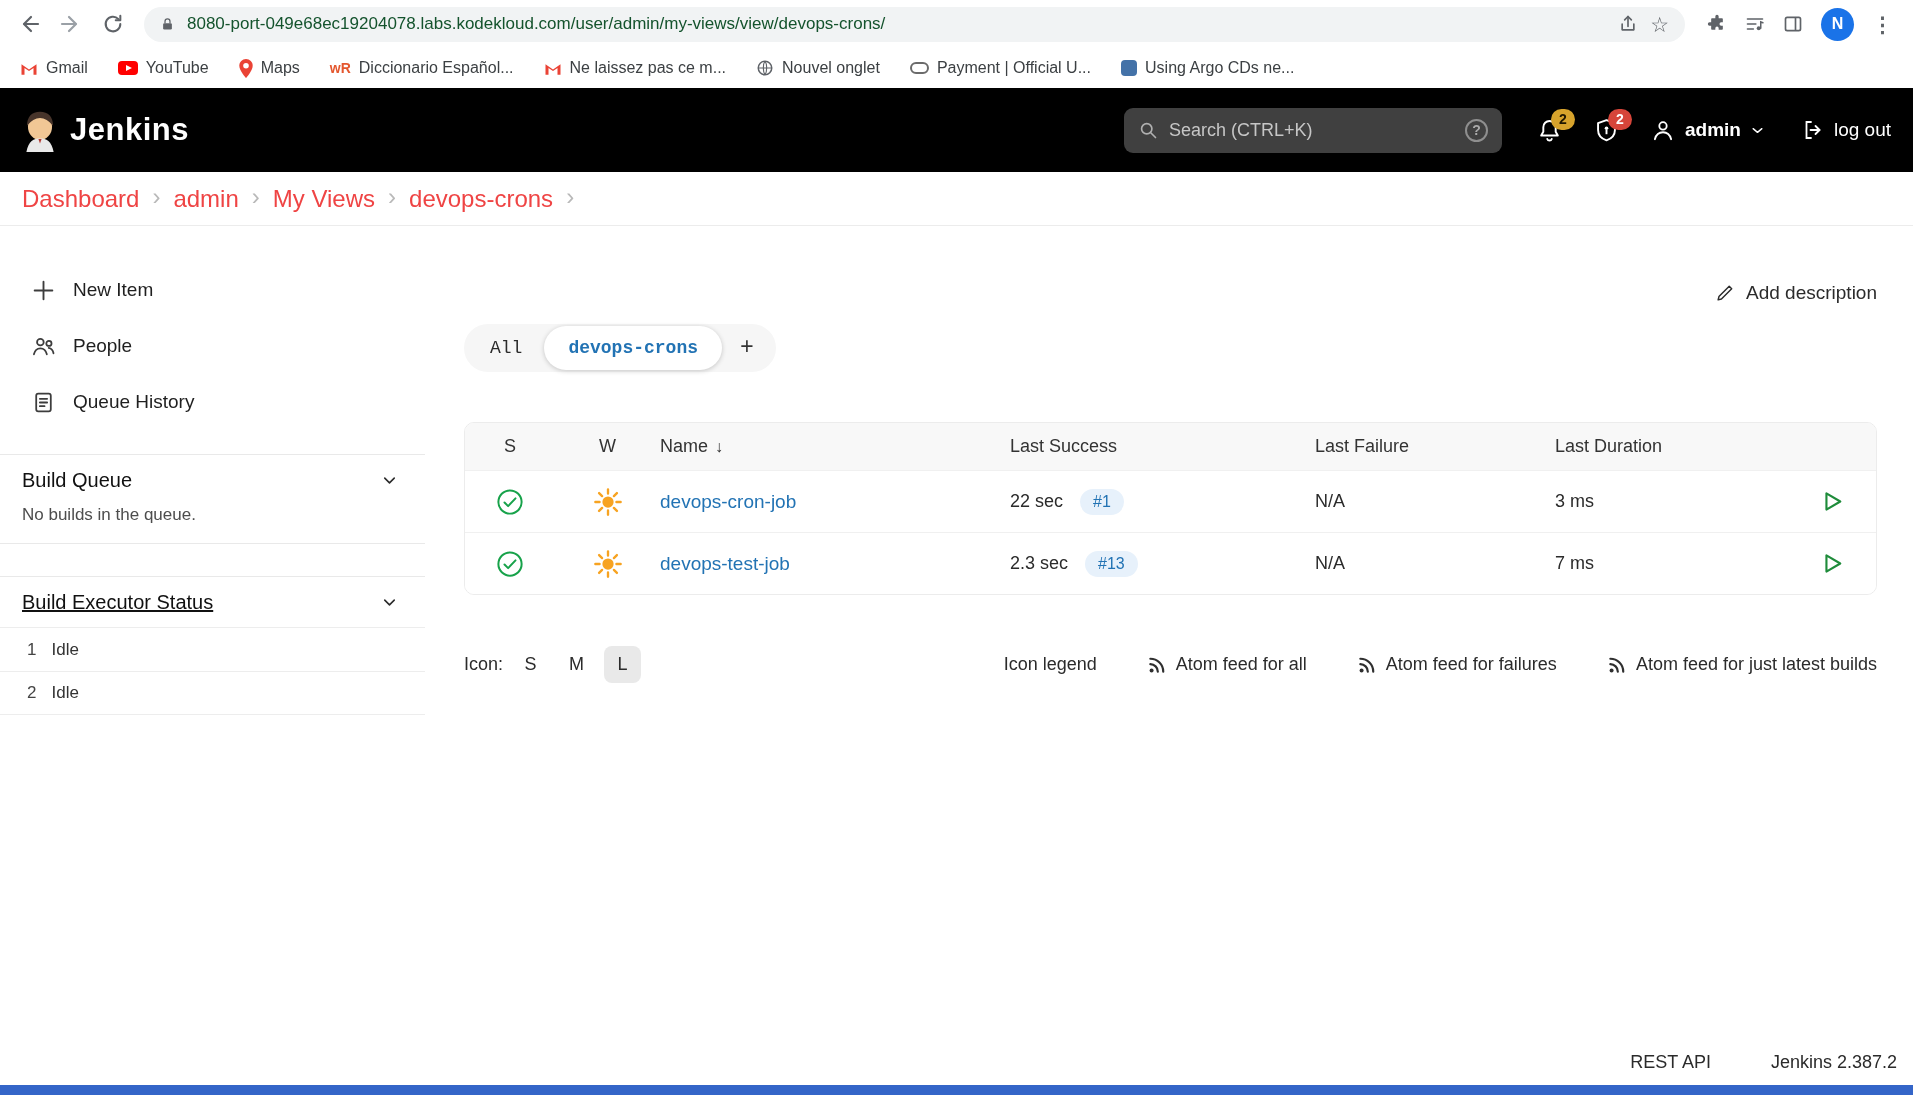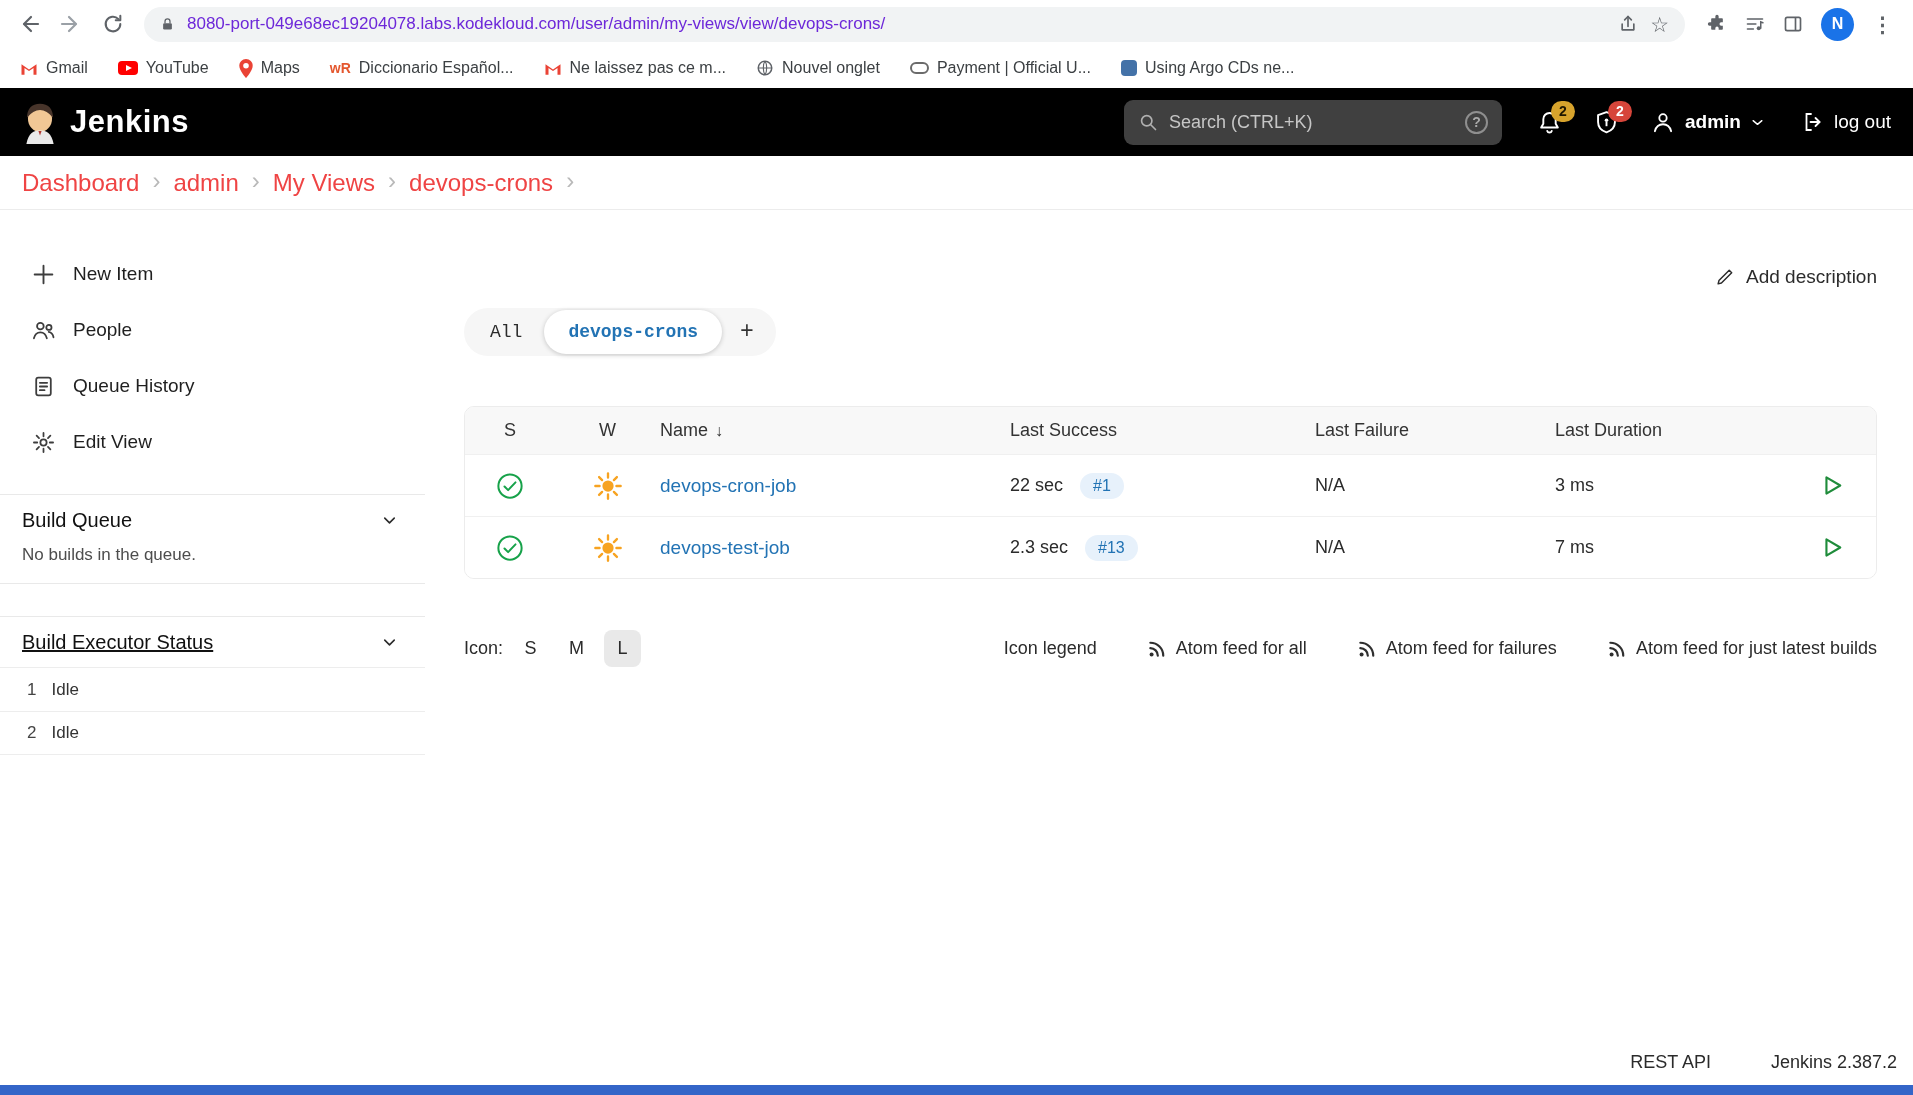--- a/index.html
+++ b/index.html
@@ -5,33 +5,33 @@
   html,body{margin:0;padding:0;background:#e9e9e9;}
   *{box-sizing:border-box;}
   .screen{position:relative;width:1913px;height:1095px;background:#fff;overflow:hidden;
           font-family:"Liberation Sans",sans-serif;color:#222;}
   [data-interactable="true"]{cursor:pointer;}
 
   
   .browser-toolbar{height:48px;display:flex;align-items:center;padding:0 10px;gap:4px;background:#fff;}
   .nav-btn{width:38px;height:38px;border-radius:50%;display:flex;align-items:center;justify-content:center;flex-shrink:0;}
   .address-bar{flex:1;margin:0 8px;height:35px;background:#f1f3f4;border-radius:18px;display:flex;align-items:center;padding:0 16px;gap:12px;min-width:0;}
-  .address-url{flex:1;font-size:17px;color:#6d28d9;white-space:nowrap;overflow:hidden;}
+  .address-url{flex:1;font-size:17px;color:#14532d;white-space:nowrap;overflow:hidden;}
   .toolbar-right{display:flex;align-items:center;gap:18px;padding:0 10px;flex-shrink:0;}
   .glyph{color:#5f6368;font-size:21px;line-height:1;}
   .avatar{width:33px;height:33px;border-radius:50%;background:#1a73e8;color:#fff;font-size:16px;font-weight:bold;display:flex;align-items:center;justify-content:center;}
 
   .bookmarks-bar{height:40px;display:flex;align-items:center;gap:30px;padding:0 20px;background:#fff;}
   .bookmark{display:flex;align-items:center;gap:8px;font-size:16px;color:#3c4043;white-space:nowrap;}
   .bm-wr{font-size:14px;font-weight:bold;color:#e4572e;}
   .bm-oval{width:19px;height:12px;border:2px solid #6b6b6b;border-radius:7px;display:inline-block;}
   .bm-argo{width:16px;height:16px;border-radius:4px;background:#4372a8;display:inline-block;}
 
   
-  .jenkins-header{height:68px;background:#000;display:flex;align-items:center;padding:0 22px;}
+  .jenkins-header{height:84px;background:#000;display:flex;align-items:center;padding:0 22px;}
   .logo{display:flex;align-items:center;gap:12px;}
   .logo-text{font-size:31px;font-weight:bold;color:#fff;letter-spacing:.5px;}
   .search-box{margin-left:auto;width:378px;height:45px;background:#404040;border-radius:9px;display:flex;align-items:center;padding:0 14px;gap:11px;}
   .search-placeholder{flex:1;font-size:18px;color:#c6c6c6;}
   .help-circle{width:23px;height:23px;border:2px solid #8f8f8f;border-radius:50%;color:#aaa;font-size:14px;font-weight:bold;display:flex;align-items:center;justify-content:center;}
   .header-actions{display:flex;align-items:center;gap:30px;margin-left:34px;}
   .ib-wrap{position:relative;display:flex;}
   .badge{position:absolute;top:-8px;left:15px;min-width:24px;height:21px;border-radius:11px;padding:0 6px;display:flex;align-items:center;justify-content:center;font-size:14px;font-weight:bold;}
   .badge.notif{background:#d7a32c;color:#1e1600;}
   .badge.sec{background:#d6453a;color:#fff;}
@@ -300,27 +300,20 @@
           </svg>
         <span data-interactable="false">People</span>
       </div>
       <div class="side-item" data-interactable="true">
         <svg viewBox="0 0 24 24" width="25" height="25">
             <rect x="5" y="3.5" width="14" height="17" rx="2" fill="none" stroke="#3d3d3d" stroke-width="1.7"></rect>
             <path d="M8.5 8.5h7M8.5 12h7M8.5 15.5h4.5" stroke="#3d3d3d" stroke-width="1.7" stroke-linecap="round"></path>
           </svg>
         <span data-interactable="false">Queue History</span>
       </div>
-      <div class="side-item" data-interactable="true">
-        <svg viewBox="0 0 24 24" width="25" height="25">
-            <circle cx="12" cy="12" r="3" fill="none" stroke="#3d3d3d" stroke-width="1.7"></circle>
-            <path d="M12 2.8v3.2M12 18v3.2M2.8 12h3.2M18 12h3.2M5.4 5.4l2.3 2.3M16.3 16.3l2.3 2.3M18.6 5.4l-2.3 2.3M7.7 16.3l-2.3 2.3" stroke="#3d3d3d" stroke-width="1.7" stroke-linecap="round"></path>
-          </svg>
-        <span data-interactable="false">Edit View</span>
-      </div>
 
       <div class="bq-section" data-interactable="false">
         <div class="section-header" data-interactable="true">
           <span class="section-title" data-interactable="false">Build Queue</span>
           <svg viewBox="0 0 24 24" width="19" height="19" data-interactable="true">
               <path d="M6 9l6 6 6-6" fill="none" stroke="#2b2b2b" stroke-width="2" stroke-linecap="round" stroke-linejoin="round"></path>
             </svg>
         </div>
         <div class="bq-empty" data-interactable="false">No builds in the queue.</div>
       </div>

